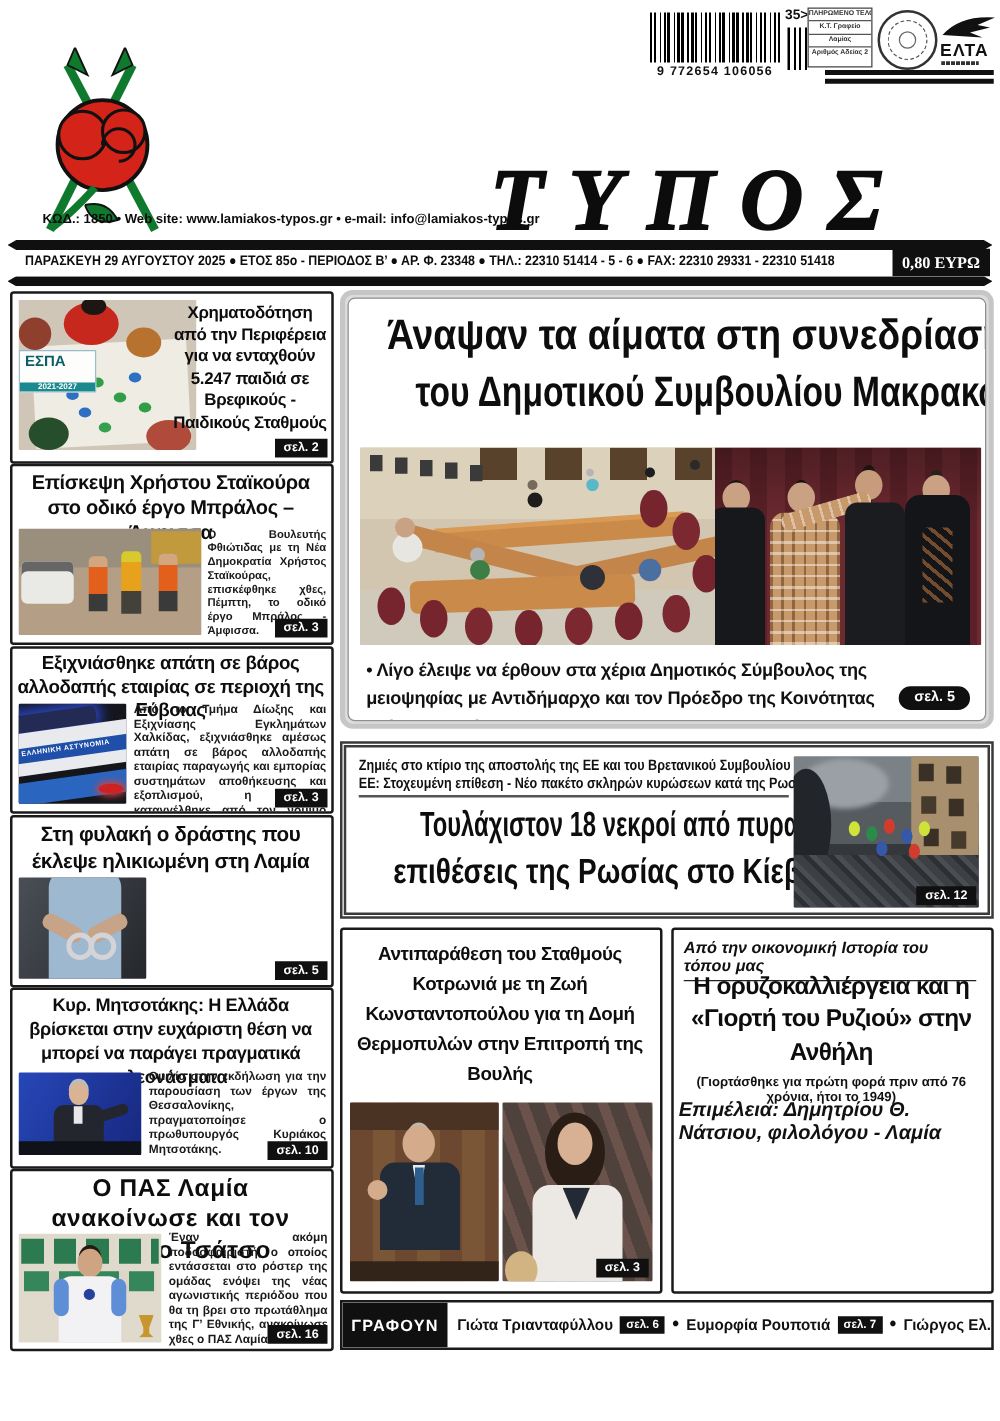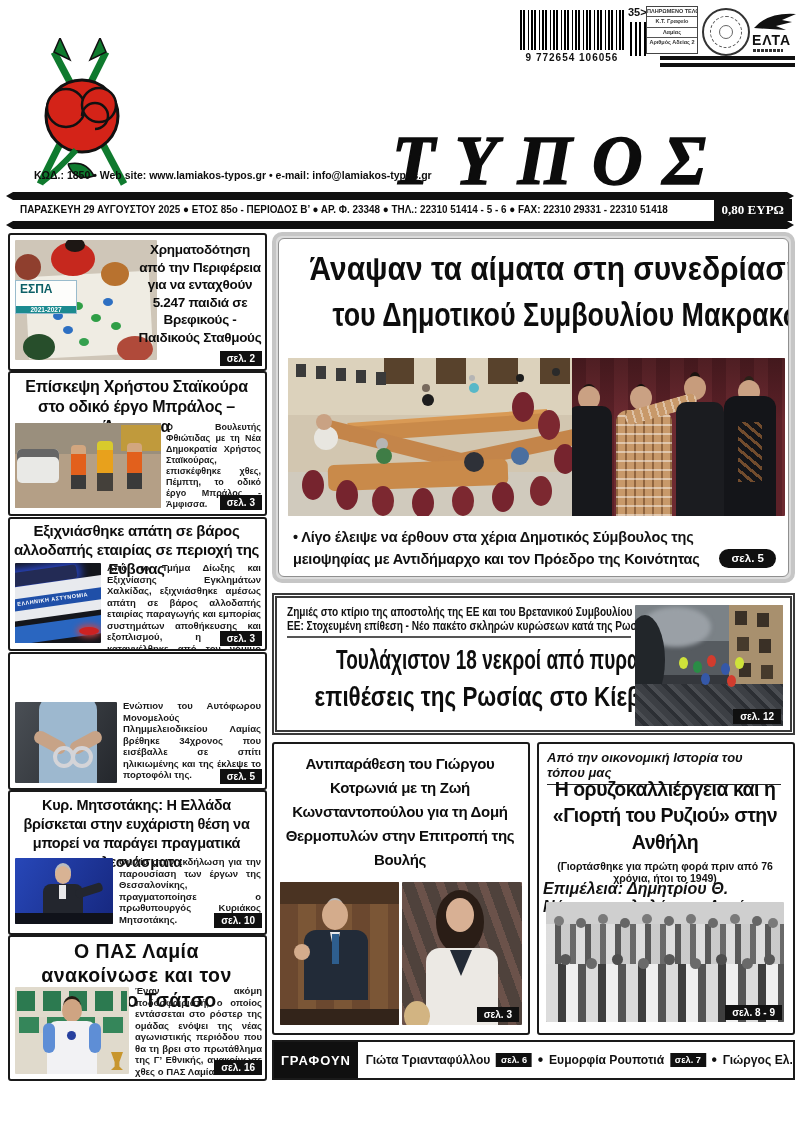--- a/index.html
+++ b/index.html
@@ -128,28 +128,28 @@
         <span style="position:absolute;left:12px;top:2px;font-size:5.5px;font-weight:bold;color:#fff;letter-spacing:.5px;white-space:nowrap;">ΕΛΛΗΝΙΚΗ ΑΣΤΥΝΟΜΙΑ</span>
       </div>
       <div style="left:-6px;bottom:4px;width:100px;height:18px;background:#2a66c0;transform:rotate(-8deg);"></div>
       <div class="blob" style="right:2px;bottom:8px;width:20px;height:8px;background:#c22;box-shadow:0 0 6px 2px #c44;"></div>
     </div>
     <div class="bd" style="position:absolute;left:97px;top:43px;width:154px;height:82px;">Από το Τμήμα Δίωξης και Εξιχνίασης Εγκλημάτων Χαλκίδας, εξιχνιάσθηκε αμέσως απάτη σε βάρος αλλοδαπής εταιρίας παραγωγής και εμπορίας συστημάτων αποθήκευσης και εξοπλισμού, η οποία καταγγέλθηκε από τον νόμιμο εκπρόσωπο της εταιρίας.</div>
     <span class="pg" style="right:3px;bottom:3px;">σελ. 3</span>
   </div>
 
   <div class="box" style="left:8px;top:652px;width:255px;height:134px;">
+    <div class="hl" style="position:absolute;left:4px;top:4px;width:245px;font-size:16.5px;">Στη φυλακή ο δράστης που έκλεψε ηλικιωμένη στη Λαμία</div>
     <div class="photo" style="left:5px;top:48px;width:102px;height:81px;background:linear-gradient(120deg,#4a4f55,#24272c);">
       <div style="left:24px;top:-6px;width:58px;height:90px;background:#9db8cf;border-radius:14px 14px 0 0;"></div>
       <div style="left:18px;top:34px;width:34px;height:13px;background:#c7a387;transform:rotate(28deg);border-radius:6px;"></div>
       <div style="left:54px;top:34px;width:34px;height:13px;background:#c7a387;transform:rotate(-28deg);border-radius:6px;"></div>
       <div class="blob" style="left:38px;top:44px;width:14px;height:14px;border:4px solid #d4d4d8;background:transparent;"></div>
       <div class="blob" style="left:56px;top:44px;width:14px;height:14px;border:4px solid #d4d4d8;background:transparent;"></div>
     </div>
-    <div class="bd" style="position:absolute;left:113px;top:46px;width:138px;height:82px;">Ενώπιον του Αυτόφωρου Μονομελούς Πλημμελειοδικείου Λαμίας βρέθηκε 34χρονος που εισέβαλλε σε σπίτι ηλικιωμένης και της έκλεψε το πορτοφόλι της.</div>
     <span class="pg" style="right:3px;bottom:4px;">σελ. 5</span>
   </div>
 
   <div class="box" style="left:8px;top:790px;width:255px;height:141px;">
     <div class="hl" style="position:absolute;left:4px;top:4px;width:245px;font-size:14.5px;line-height:1.3;">Κυρ. Μητσοτάκης: Η Ελλάδα βρίσκεται στην ευχάριστη θέση να μπορεί να παράγει πραγματικά πλεονάσματα</div>
     <div class="photo" style="left:5px;top:66px;width:98px;height:66px;background:linear-gradient(120deg,#2747b8,#16277e);">
       <div class="blob" style="left:40px;top:8px;width:16px;height:18px;background:#d8b394;box-shadow:0 -3px 0 #b9bcc0;"></div>
       <div style="left:28px;top:26px;width:40px;height:30px;background:#23262e;border-radius:8px 8px 0 0;"></div>
       <div style="left:44px;top:27px;width:7px;height:14px;background:#e8e8ea;"></div>
       <div style="left:60px;top:28px;width:28px;height:9px;background:#23262e;transform:rotate(-18deg);border-radius:4px;"></div>
@@ -230,21 +230,21 @@
         <div style="position:absolute;left:6px;top:6px;width:12px;height:14px;background:#3a3026;box-shadow:22px 2px 0 #3a3026,2px 26px 0 #463a2c,24px 28px 0 #3a3026,4px 52px 0 #3a3026,26px 54px 0 #463a2c;"></div>
       </div>
       <div class="blob" style="left:-10px;top:10px;width:40px;height:90px;background:#22262a;"></div>
       <div style="left:0;bottom:0;width:100%;height:42px;background:repeating-linear-gradient(45deg,#3c3f44 0 6px,#2c2f34 6px 10px,#4a4d52 10px 14px);"></div>
       <div class="blob" style="left:44px;top:52px;width:9px;height:12px;background:#cfe23a;box-shadow:14px 4px 0 #2a8c46,28px -2px 0 #d23c2e,42px 6px 0 #3558a8,56px 0 0 #cfe23a,22px 16px 0 #3558a8,48px 18px 0 #d23c2e;"></div>
       <span class="pg" style="right:2px;bottom:2px;">σελ.  12</span>
     </div>
   </div>
 
   <div class="box" style="left:272px;top:742px;width:254px;height:289px;">
-    <div class="hl" style="position:absolute;left:6px;top:8px;width:240px;font-size:15px;line-height:1.6;">Αντιπαράθεση του Γιώργου Κοτρωνιά με τη Ζωή Κωνσταντοπούλου για τη Δομή Θερμοπυλών στην Επιτροπή της Βουλής</div>
+    <div class="hl" style="position:absolute;left:6px;top:8px;width:240px;font-size:15px;line-height:1.6;">Αντιπαράθεση του Σταθμούς Κοτρωνιά με τη Ζωή Κωνσταντοπούλου για τη Δομή Θερμοπυλών στην Επιτροπή της Βουλής</div>
     <div class="photo" style="left:6px;top:138px;width:119px;height:143px;background:repeating-linear-gradient(90deg,#6b482f 0 18px,#7b5636 18px 36px);">
       <div style="left:0;top:0;width:100%;height:22px;background:#4a3322;"></div>
       <div class="blob" style="left:42px;top:18px;width:26px;height:30px;background:#d4ac8c;box-shadow:0 -6px 0 -4px #b9b9b9;"></div>
       <div style="left:24px;top:48px;width:64px;height:70px;background:#222b38;border-radius:12px 12px 0 0;"></div>
       <div style="left:50px;top:50px;width:10px;height:26px;background:#e8e8ea;clip-path:polygon(0 0,100% 0,50% 100%);"></div>
       <div style="left:52px;top:52px;width:7px;height:30px;background:#2e5e8e;"></div>
       <div class="blob" style="left:14px;top:62px;width:16px;height:16px;background:#d4ac8c;"></div>
       <div style="left:0;bottom:0;width:100%;height:16px;background:#33241a;"></div>
     </div>
     <div class="photo" style="left:128px;top:138px;width:120px;height:143px;background:repeating-linear-gradient(70deg,#6b524a 0 8px,#4f423c 8px 20px);">
@@ -255,27 +255,20 @@
       <div class="blob" style="left:2px;bottom:-6px;width:26px;height:30px;background:#d2b482;"></div>
       <span class="pg" style="right:3px;bottom:3px;">σελ.  3</span>
     </div>
   </div>
 
   <div class="box" style="left:537px;top:742px;width:254px;height:289px;">
     <div style="position:absolute;left:8px;top:6px;width:234px;font-size:13px;font-weight:bold;font-style:italic;border-bottom:1.5px solid #222;padding-bottom:4px;">Από την οικονομική Ιστορία του τόπου μας</div>
     <div class="hl" style="position:absolute;left:6px;top:32px;width:240px;font-size:19.5px;line-height:1.35;letter-spacing:-0.5px;">Η ορυζοκαλλιέργεια και η «Γιορτή του Ρυζιού» στην Ανθήλη</div>
     <div style="position:absolute;left:4px;top:116px;width:244px;font-size:10.5px;font-weight:bold;text-align:center;">(Γιορτάσθηκε για πρώτη φορά πριν από 76 χρόνια, ήτοι το 1949)</div>
     <div style="position:absolute;left:4px;top:136px;width:242px;font-size:16px;font-weight:bold;font-style:italic;text-align:left;">Επιμέλεια: Δημητρίου Θ. Νάτσιου, φιλολόγου - Λαμία</div>
-    <div class="photo" style="left:7px;top:158px;width:238px;height:120px;background:linear-gradient(#cfcfcf 0 18%,#ababab 18% 55%,#8f8f8f 55%);filter:grayscale(1);">
-      <div style="left:0;top:22px;width:100%;height:44px;background:repeating-linear-gradient(90deg,#e6e6e6 0 9px,#4a4a4a 9px 15px,#d0d0d0 15px 24px,#5e5e5e 24px 30px);opacity:.85;"></div>
-      <div style="left:0;bottom:0;width:100%;height:58px;background:repeating-linear-gradient(90deg,#dcdcdc 0 12px,#3e3e3e 12px 20px,#efefef 20px 32px,#555 32px 40px);"></div>
-      <div class="blob" style="left:8px;top:14px;width:10px;height:10px;background:#7a7a7a;box-shadow:22px 2px 0 #6a6a6a,44px -2px 0 #7a7a7a,66px 2px 0 #666,88px -2px 0 #7a7a7a,110px 0 0 #6a6a6a,132px -2px 0 #777,154px 2px 0 #6a6a6a,176px -2px 0 #7a7a7a,198px 0 0 #666,214px 2px 0 #7a7a7a;"></div>
-      <div class="blob" style="left:14px;top:52px;width:11px;height:11px;background:#585858;box-shadow:26px 4px 0 #6a6a6a,52px 0 0 #4e4e4e,78px 4px 0 #6a6a6a,104px 0 0 #585858,130px 4px 0 #6a6a6a,156px 0 0 #4e4e4e,182px 4px 0 #6a6a6a,204px 0 0 #585858;"></div>
-      <span class="pg" style="right:2px;bottom:2px;">σελ.  8 - 9</span>
-    </div>
   </div>
 
   <div class="box" style="left:272px;top:1040px;width:519px;height:36px;border-radius:0;display:flex;align-items:stretch;">
     <div style="width:84px;background:#101010;color:#fff;font-size:13px;font-weight:bold;letter-spacing:1px;display:flex;align-items:center;justify-content:center;flex:0 0 auto;">ΓΡΑΦΟΥΝ</div>
     <div style="flex:1;display:flex;align-items:center;padding-left:8px;white-space:nowrap;transform:scaleX(.97);transform-origin:0 50%;">
       <span style="font-size:12.5px;font-weight:bold;">Γιώτα Τριανταφύλλου</span>
       <span class="pg pg-inline">σελ. 6</span>
       <span style="margin:0 6px;font-weight:bold;">•</span>
       <span style="font-size:12.5px;font-weight:bold;">Ευμορφία Ρουποτιά</span>
       <span class="pg pg-inline">σελ. 7</span>

